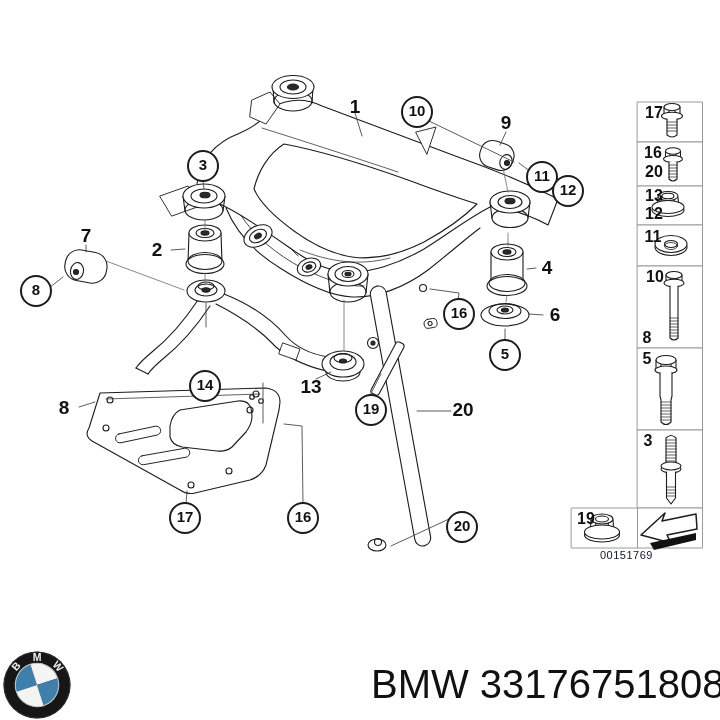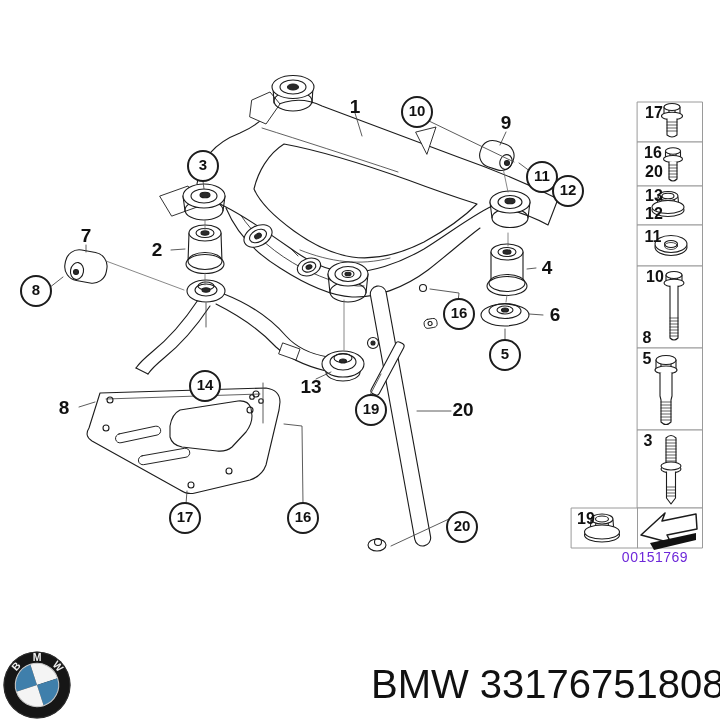--- a/index.html
+++ b/index.html
@@ -15,22 +15,22 @@
   .callout.plain{font-size:19px;}
   .callout.circled{
     width:28px;height:28px;border:2px solid #1c1c1c;border-radius:50%;
     background:#fff;font-size:15px;line-height:25px;
   }
   .side-label{
     position:absolute;transform:translate(-50%,-50%);
     color:#111;font-weight:bold;font-size:16px;white-space:nowrap;
   }
   #image-number{
-    position:absolute;left:600px;top:549px;width:110px;text-align:center;
-    color:#6d28d9;font-size:14px;letter-spacing:0.5px;
+    position:absolute;left:600px;top:549px;width:110px;text-align:left;
+    color:#0f172a;font-size:11px;letter-spacing:0.5px;
   }
   #footer-title{
     position:absolute;left:371px;top:662px;
     color:#111;font-size:40px;letter-spacing:0px;white-space:nowrap;
   }
   #bmw-logo{position:absolute;left:2px;top:650px;width:70px;height:70px;}
 </style>
 </head>
 <body>
 

